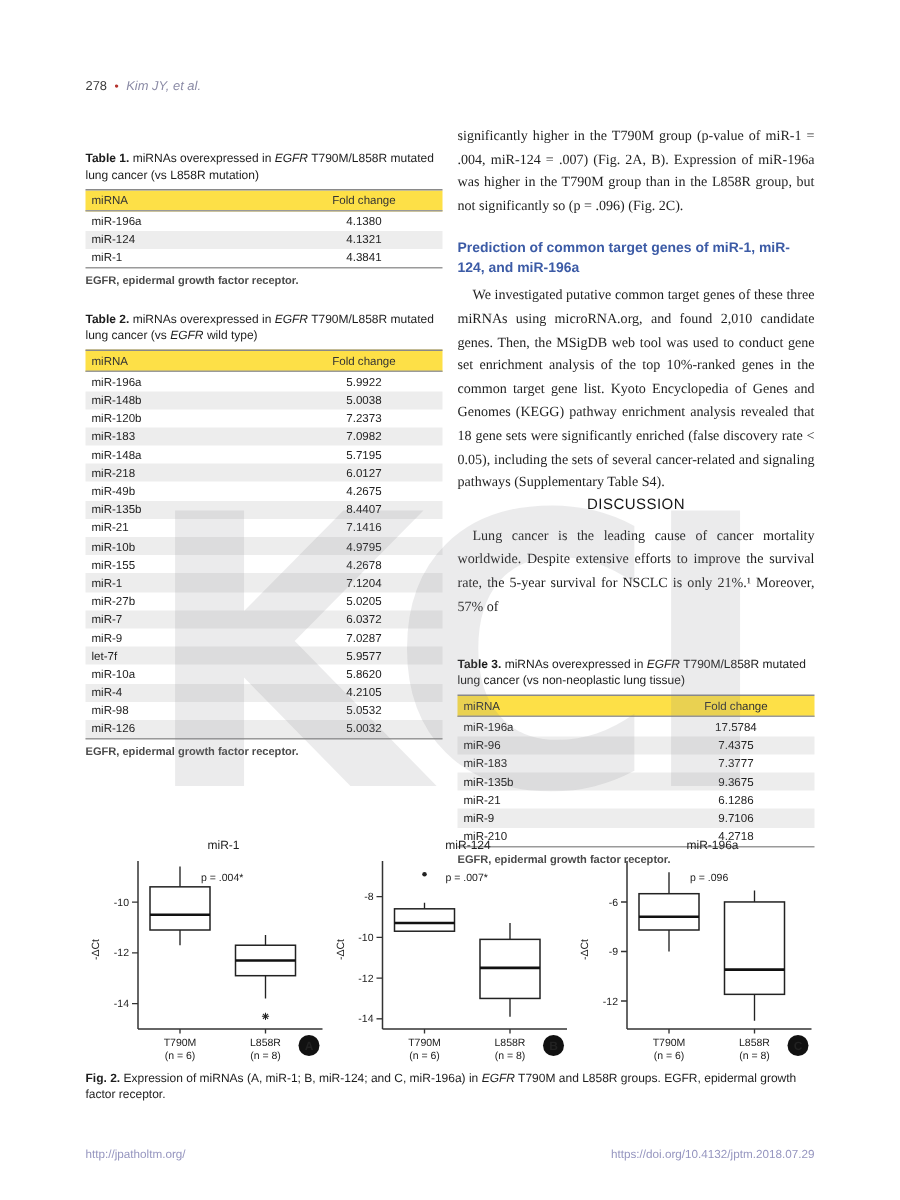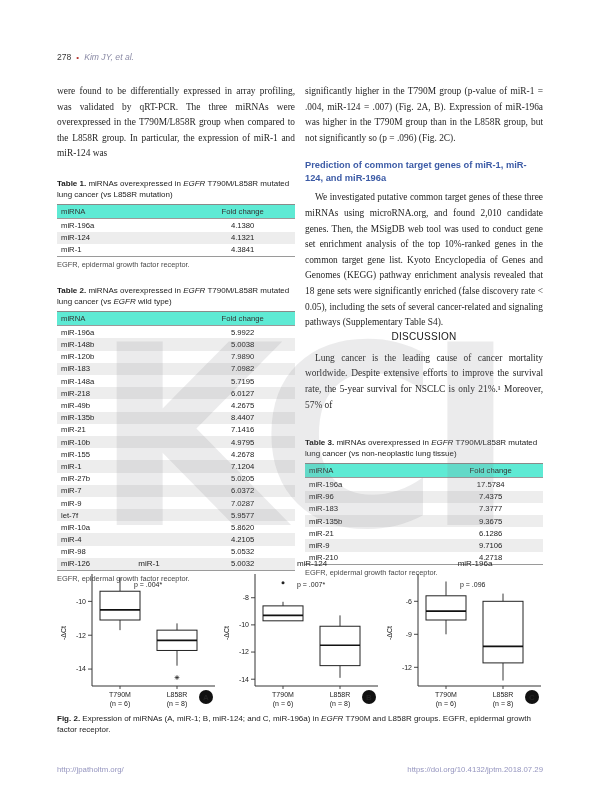--- a/index.html
+++ b/index.html
@@ -39,29 +39,29 @@
   
   .table-block { margin-top:16px; }
   .table-block.t3 { margin-top:24px; }
   .tbl-caption { font-size:8px; line-height:11px; color:#1c1c1c; }
   .tbl-caption b { font-weight:bold;text-align:center; }
   .data-table {
     width:100%; border-collapse:collapse; margin-top:4px;
     font-size:7.7px; color:#222;
   }
   .data-table th {
-    font-weight:normal; background:#5eead4; color:#333;
+    font-weight:normal; background:#fde047; color:#333;
     border-top:1.4px solid #8a8a8a; border-bottom:1px solid #9a9a9a;
     padding:2.2px 4px; text-align:left;
   }
   .data-table th.c1, .data-table td.c1 { text-align:center; width:44%; }
   .data-table td { padding:1.6px 4px; }
   .data-table tbody tr:nth-child(even) td { background:#ededed; }
   .data-table tbody tr:last-child td { border-bottom:1px solid #9a9a9a; }
-  .tbl-foot { margin-top:3px; font-size:7.4px; color:#4a4a4a; }
+  .tbl-foot { margin-top:3px; font-size:7.4px; color:#4a4a4a;font-weight:bold; }
   
   .figure-row { position:absolute; left:57px; top:556px; width:489px; display:flex; z-index:2; }
   .plot { width:163px; height:156px; }
   .plot svg text { font-family:"Liberation Sans", sans-serif; fill:#222; }
   .fig-caption {
     position:absolute; left:57px; top:714px; width:486px;
     font-size:8px; line-height:10.8px; color:#1c1c1c;
   }
   .fig-caption b { font-weight:bold; }
   
@@ -76,21 +76,20 @@
 
 <div class="page">
 
   <div class="running-header">
     <span>278</span><span class="dot">•</span><span class="running-title">Kim JY, et al.</span>
   </div>
 
   <div class="watermark">KCI</div>
 
   <div class="col col-left">
-    <p class="body-text">were found to be differentially expressed in array profiling, was validated by qRT-PCR. The three miRNAs were overexpressed in the T790M/L858R group when compared to the L858R group. In particular, the expression of miR-1 and miR-124 was</p>
 
     <div class="table-block">
       <p class="tbl-caption"><b>Table 1.</b><span> miRNAs overexpressed in <i>EGFR</i> T790M/L858R mutated lung cancer (vs L858R mutation)</span></p>
       <table class="data-table" data-table="tables.table1">
           <thead>
             <tr>
               <th class="c0">miRNA</th>
               <th class="c1">Fold change</th>
             </tr>
           </thead>
@@ -125,21 +124,21 @@
             <tr>
               <td class="c0">miR-196a</td>
               <td class="c1">5.9922</td>
             </tr>
             <tr>
               <td class="c0">miR-148b</td>
               <td class="c1">5.0038</td>
             </tr>
             <tr>
               <td class="c0">miR-120b</td>
-              <td class="c1">7.9890</td>
+              <td class="c1">7.2373</td>
             </tr>
             <tr>
               <td class="c0">miR-183</td>
               <td class="c1">7.0982</td>
             </tr>
             <tr>
               <td class="c0">miR-148a</td>
               <td class="c1">5.7195</td>
             </tr>
             <tr>

